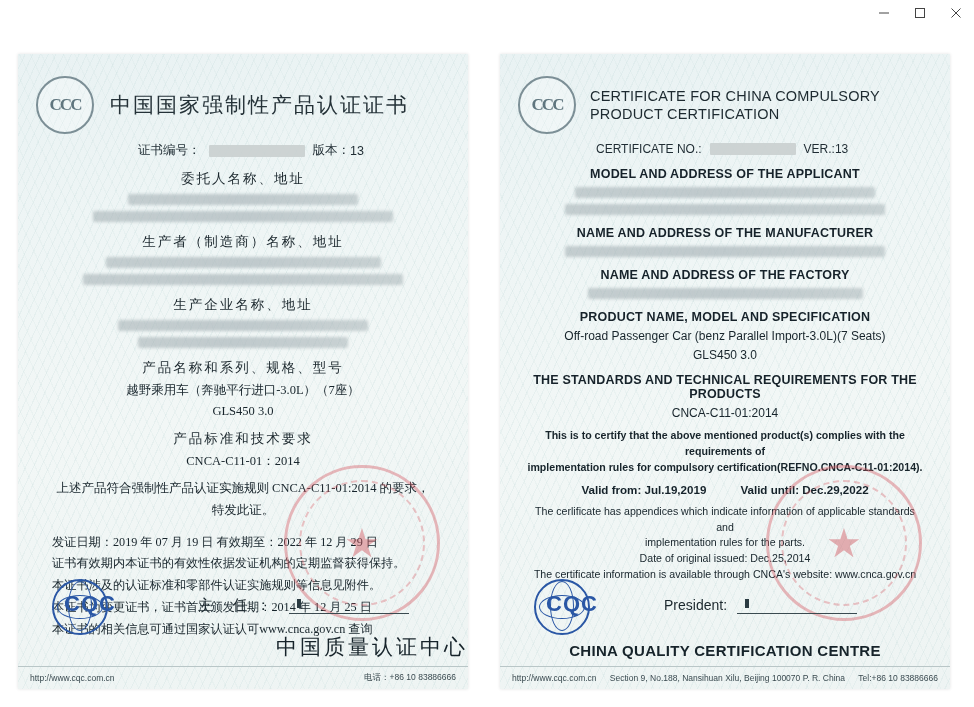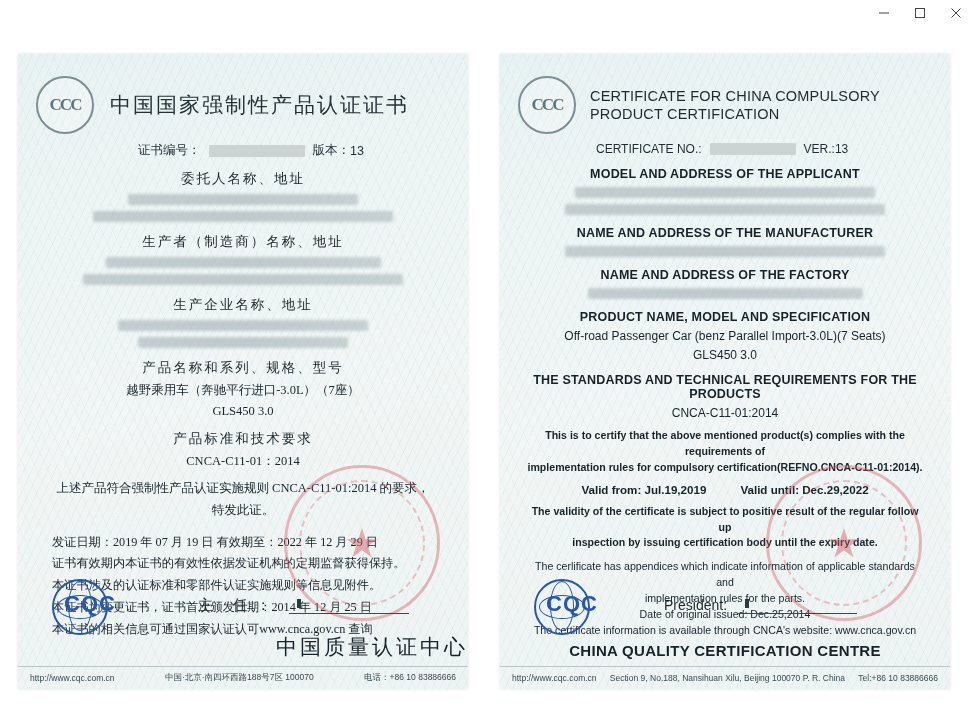--- a/index.html
+++ b/index.html
@@ -432,21 +432,20 @@
           <div class="cqc-text">CQC</div>
         </div>
         <div class="sign-label-cn">主 任：</div>
         <div class="sign-line sign-dot"></div>
       </div>
 
       <div class="org-cn">中国质量认证中心</div>
 
       <div class="foot">
         <span>http://www.cqc.com.cn</span>
-        <span class="mid">中国·北京·南四环西路188号7区 100070</span>
         <span>电话：+86 10 83886666</span>
       </div>
 
     </div>
   </div>
 
   <div class="cert right">
     <div class="cert-inner">
 
       <div class="cert-head">
@@ -491,24 +490,20 @@
       <div class="body-en b">
         <div>This is to certify that the above mentioned product(s) complies with the requirements of</div>
         <div>implementation rules for compulsory certification(REFNO.CNCA-C11-01:2014).</div>
       </div>
 
       <div class="valid-row">
         <span>Valid from: Jul.19,2019</span>
         <span>Valid until: Dec.29,2022</span>
       </div>
 
-      <div class="body-en b">
-        <div>The validity of the certificate is subject to positive result of the regular follow up</div>
-        <div>inspection by issuing certification body until the expiry date.</div>
-      </div>
 
       <div class="body-en">
         <div>The cerlificate has appendices which indicate information of applicable standards and</div>
         <div>implementation rules for the parts.</div>
         <div>Date of original issued: Dec.25,2014</div>
         <div class="link">The certificate information is available through CNCA's website: www.cnca.gov.cn</div>
       </div>
 
       <div class="stamp">
         <div class="stamp-star">★</div>

